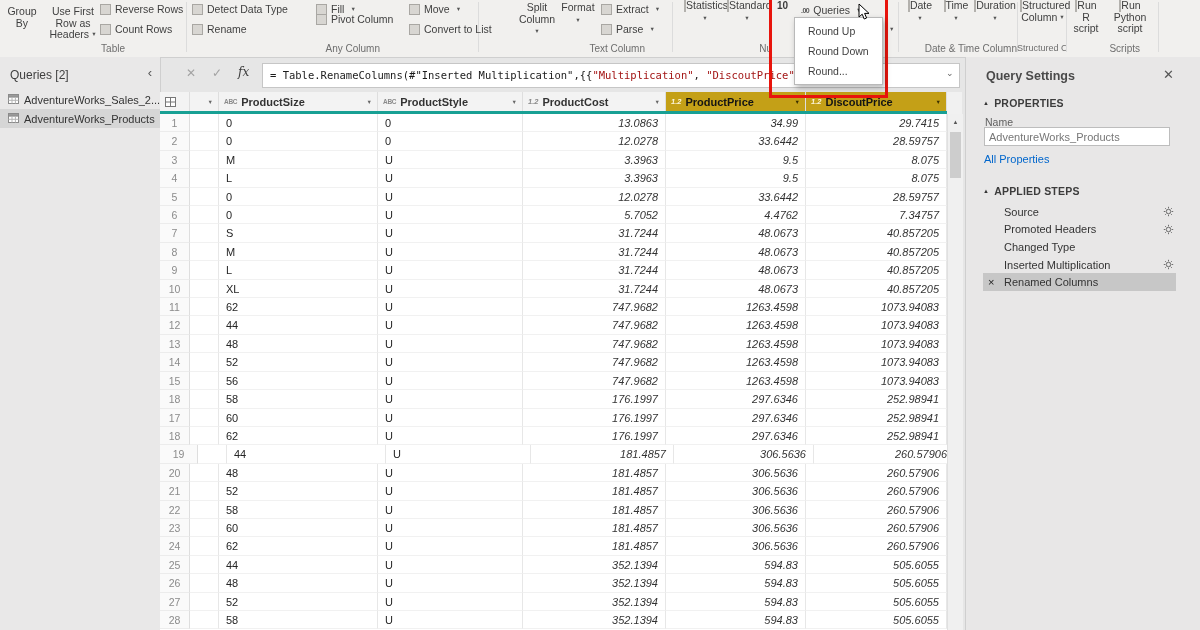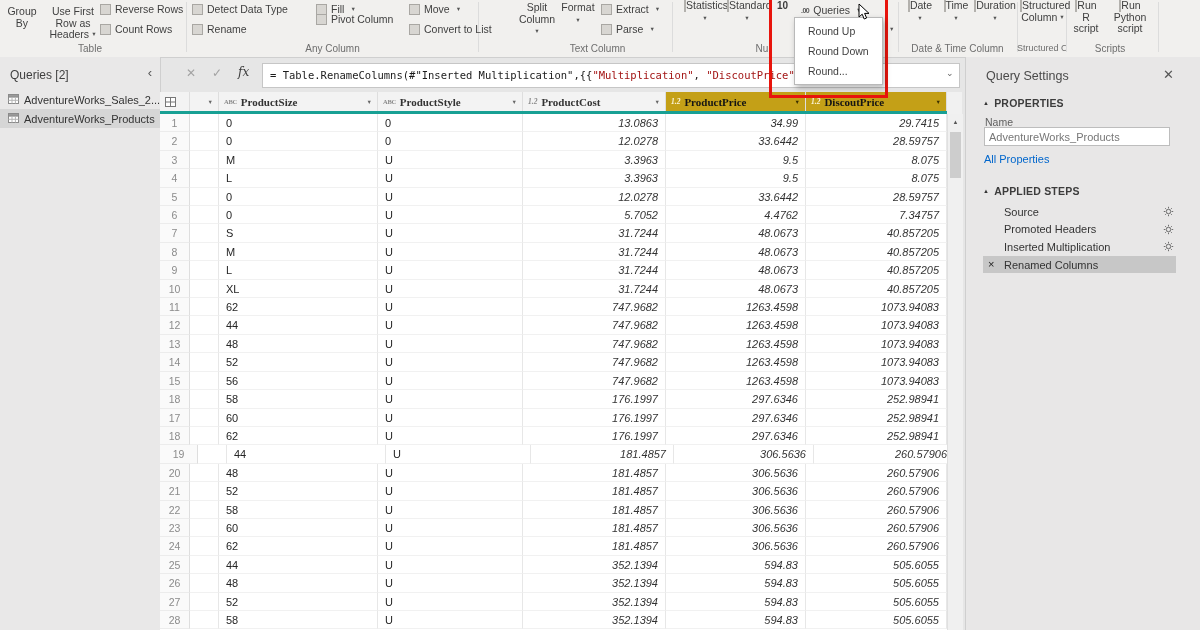--- a/index.html
+++ b/index.html
@@ -2,21 +2,21 @@
 <html><head>
 <meta charset="utf-8">
 <style>
   html,body{margin:0;padding:0;background:#999;}
   .app{position:relative;width:1200px;height:630px;background:#e6e6e6;overflow:hidden;
        font-family:"Liberation Sans",sans-serif;color:#444;-webkit-font-smoothing:antialiased;}
 
   
   .ribbon{position:absolute;left:0;top:0;width:1200px;height:57px;background:#f1f0ee;border-bottom:1px solid #cfcfcf;}
   .sep{position:absolute;top:2px;height:50px;width:1px;background:#dcdcdc;}
-  .glabel{position:absolute;top:43px;font-size:10px;color:#6e6e6e;text-align:center;white-space:nowrap;overflow:hidden;}
+  .glabel{position:absolute;top:43px;font-size:10px;color:#6e6e6e;text-align:right;white-space:nowrap;overflow:hidden;}
   .rb-big{position:absolute;text-align:center;font-size:10.5px;line-height:11.5px;color:#3f3f3f;}
   .rb-big .frag{width:15px;height:8px;background:#cfcdc9;border:1px solid #b3b1ad;border-top:none;margin:0 auto 2px;}
   .rb-small{position:absolute;height:16px;display:flex;align-items:center;gap:4px;font-size:10.5px;color:#3f3f3f;white-space:nowrap;}
   .rb-small .ico{width:9px;height:9px;background:#d8d6d2;border:1px solid #a9a7a3;flex:none;}
   .chev{font-size:5.5px;color:#555;margin-left:2px;vertical-align:middle;}
   .stack .chev{display:block;margin:1px auto 0;}
   .frag10{position:absolute;font-size:10px;font-weight:bold;color:#3c3c3c;}
   .r-ico{font-size:7px;color:#555;font-weight:bold;letter-spacing:-0.5px;}
 
   
@@ -33,21 +33,21 @@
   .f-fx{position:absolute;left:238px;top:65px;font-family:"DejaVu Serif",serif;font-style:italic;font-size:12px;color:#3d3d3d;}
   .f-input{position:absolute;left:262px;top:63px;width:698px;height:25px;box-sizing:border-box;background:#fff;border:1px solid #c6c6c6;
            font-family:"DejaVu Sans Mono",monospace;font-size:10.5px;line-height:23px;padding-left:7px;color:#1b1b1b;white-space:nowrap;overflow:hidden;}
   .f-str{color:#A31515;}
   .f-chevron{position:absolute;left:946px;top:68px;font-size:9px;color:#666;}
 
   
   .grid{position:absolute;left:160px;top:92px;width:787px;bottom:0;background:#fff;font-size:11px;overflow:hidden;}
   .g-hrow{display:flex;height:19px;}
   .g-h{box-sizing:border-box;border-right:1px solid #dedede;background:#f3f3f3;display:flex;align-items:center;gap:4px;
-       padding:0 5px;color:#333;overflow:hidden;white-space:nowrap;font-family:Liberation Serif, serif;}
+       padding:0 5px;color:#333;overflow:hidden;white-space:nowrap;}
   .g-h .hl{font-weight:bold;font-size:11px;}
   .g-h.sel{background:#C4A017;}
   .g-h.sel .hl{color:#141414;}
   .g-h .hchev{margin-left:auto;font-size:5.5px;color:#666;flex:none;}
   .g-h.sel .hchev{color:#3a2f00;}
   .t-abc{font-size:6.5px;font-weight:bold;color:#8a8a8a;letter-spacing:-0.3px;flex:none;}
   .t-num{font-size:7.5px;font-weight:bold;font-style:italic;color:#8a8a8a;flex:none;}
   .g-h.sel .t-num{color:#fdf6dd;}
   .g-corner{box-sizing:border-box;background:#f3f3f3;border-right:1px solid #dedede;display:flex;align-items:center;padding-left:5px;}
   .teal{height:3px;background:#18A094;}
@@ -59,21 +59,21 @@
   .g-c.num{text-align:right;font-style:italic;color:#333;}
 
   
   .hdr-filler{position:absolute;left:947px;top:92px;width:15px;height:22px;background:#f1f1f1;}
   .vscroll{position:absolute;left:947px;top:114px;width:15px;bottom:0;background:#f0f0f0;border-left:1px solid #e0e0e0;}
   .vs-up{height:16px;display:flex;align-items:center;justify-content:center;font-size:6px;color:#555;}
   .vs-thumb{position:absolute;left:2px;right:2px;top:18px;height:46px;background:#cdcdcd;}
 
   
   .settings{position:absolute;left:965px;top:57px;right:0;bottom:0;background:#e8e7e7;border-left:1px solid #cfcfcf;}
-  .s-title{position:absolute;left:20px;top:12px;font-size:12.5px;color:#4a4a4a;}
+  .s-title{position:absolute;left:20px;top:12px;font-size:12.5px;color:#4a4a4a;font-weight:bold;}
   .s-close{position:absolute;right:26px;top:10px;font-size:13px;color:#555;}
   .s-head{position:absolute;left:17px;display:flex;align-items:center;gap:5px;font-size:10.5px;font-weight:bold;color:#3c3c3c;letter-spacing:.2px;}
   .tri{font-size:6px;color:#333;}
   .s-name-label{position:absolute;left:19px;top:59px;font-size:10.5px;color:#5f5f5f;}
   .s-input{position:absolute;left:18px;top:70px;right:30px;height:17px;border:1px solid #bdbdbd;background:#fff;
            font-family:"Liberation Sans",sans-serif;font-size:11px;color:#777;padding:0 0 0 4px;}
   .s-link{position:absolute;left:18px;top:96px;font-size:11px;color:#0066CC;}
   .steps{position:absolute;left:17px;top:146px;right:24px;}
   .step{position:relative;height:17.6px;display:flex;align-items:center;font-size:11px;color:#333;padding-left:21px;}
   .step.sel{background:#c7c7c7;}
@@ -590,20 +590,23 @@
                 <line x1="8.6" y1="5.5" x2="10.2" y2="5.5"></line>
                 <line x1="2.2" y1="2.2" x2="3.3" y2="3.3"></line>
                 <line x1="7.7" y1="7.7" x2="8.8" y2="8.8"></line>
                 <line x1="8.8" y1="2.2" x2="7.7" y2="3.3"></line>
                 <line x1="3.3" y1="7.7" x2="2.2" y2="8.8"></line>
               </g>
             </svg>
           </div>
         </div>
         <div class="step">
+          <div class="step-name">Changed Type</div>
+        </div>
+        <div class="step">
           <div class="step-name">Inserted Multiplication</div>
           <div class="step-gear">
             <svg width="11" height="11" viewBox="0 0 11 11">
               <circle cx="5.5" cy="5.5" r="2.2" fill="none" stroke="#6f6f6f"></circle>
               <g stroke="#6f6f6f">
                 <line x1="5.5" y1="0.8" x2="5.5" y2="2.4"></line>
                 <line x1="5.5" y1="8.6" x2="5.5" y2="10.2"></line>
                 <line x1="0.8" y1="5.5" x2="2.4" y2="5.5"></line>
                 <line x1="8.6" y1="5.5" x2="10.2" y2="5.5"></line>
                 <line x1="2.2" y1="2.2" x2="3.3" y2="3.3"></line>

